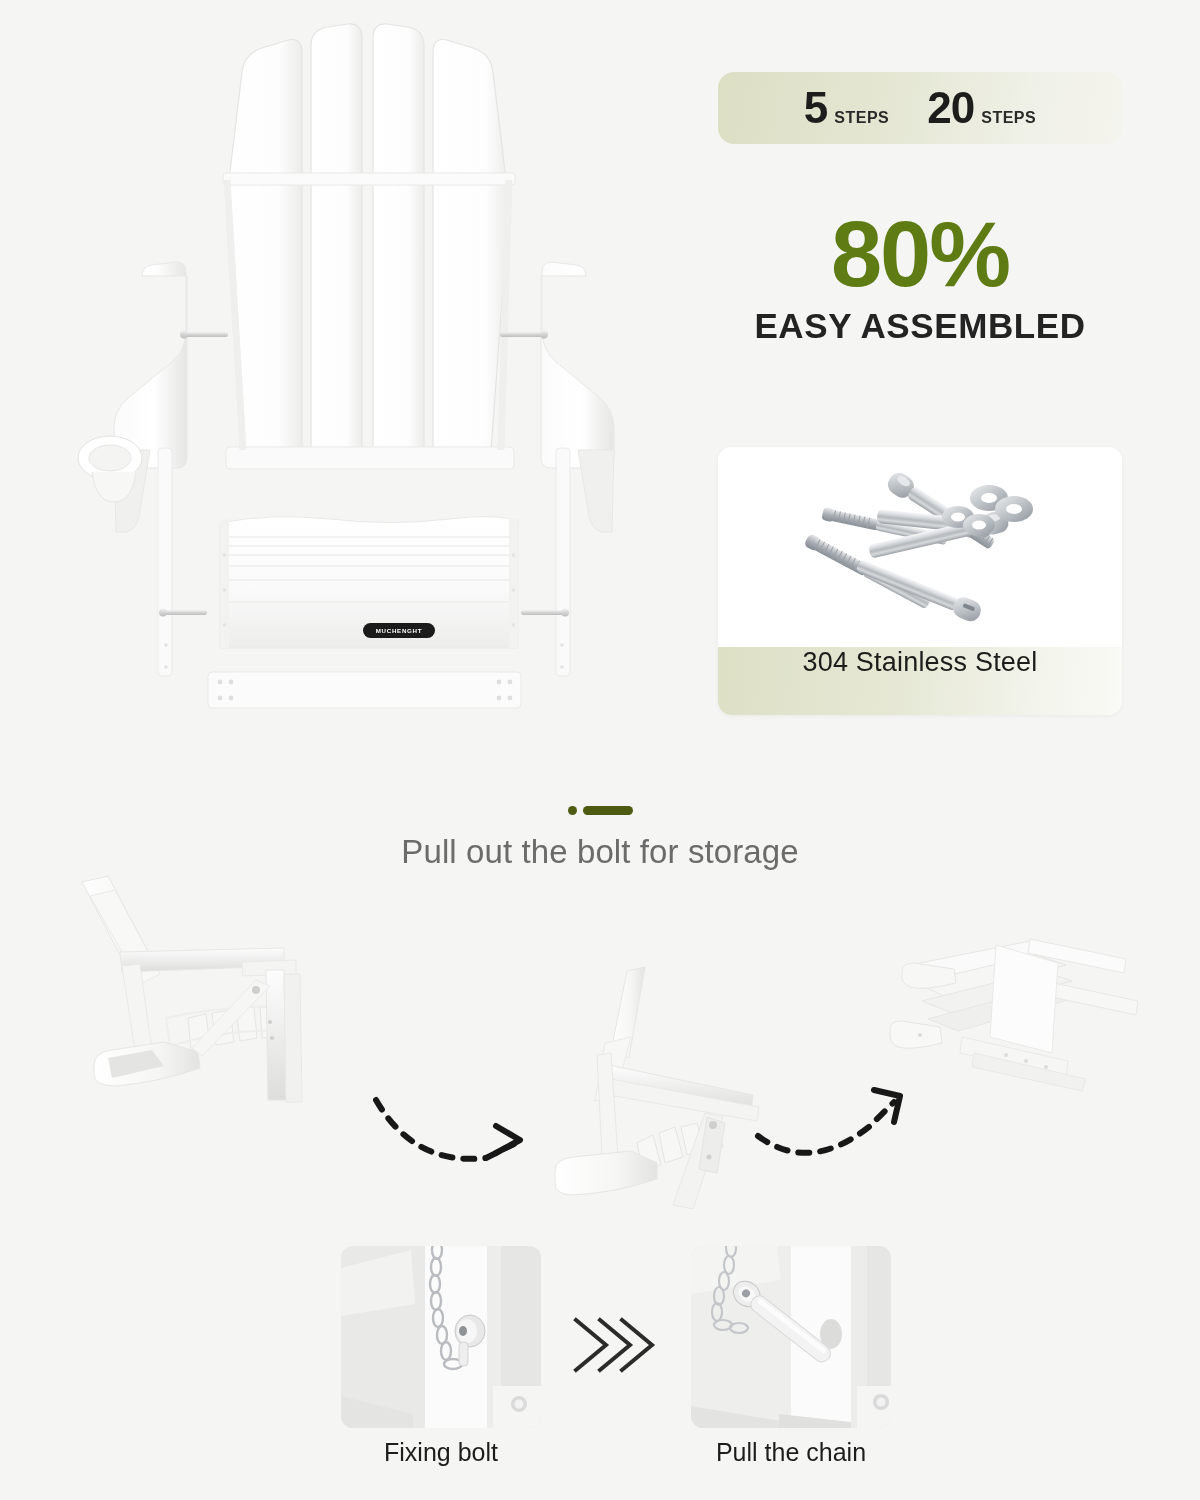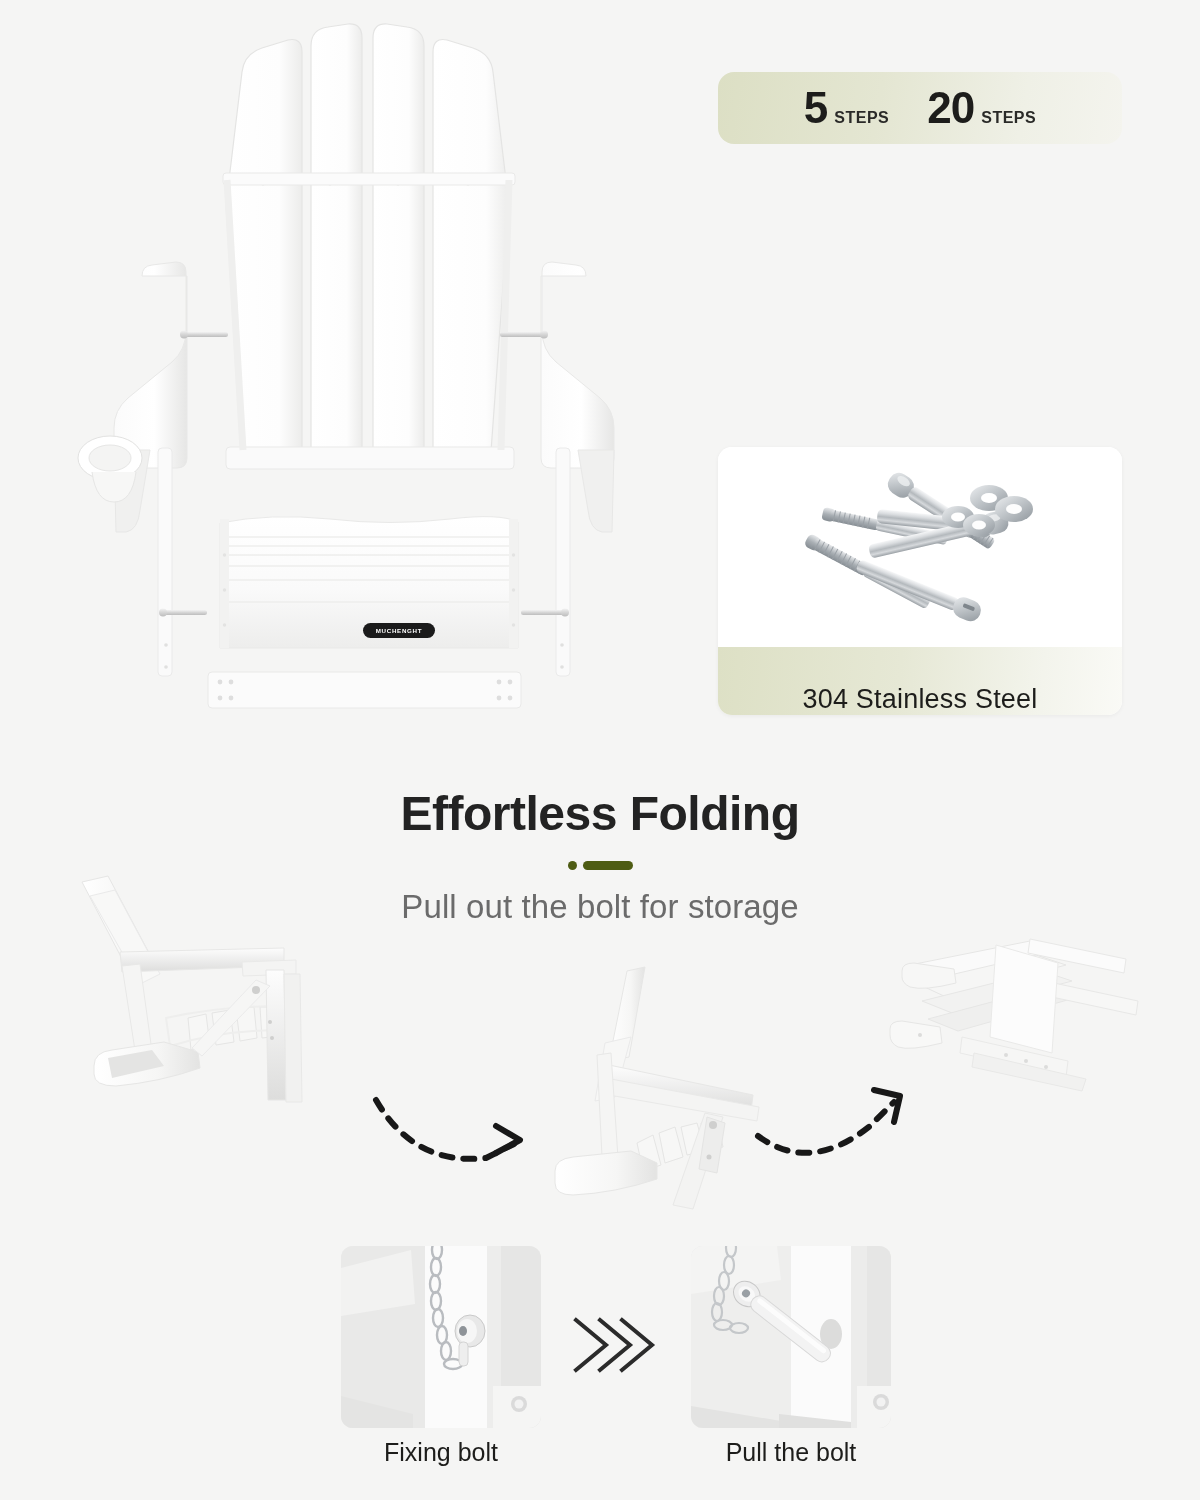--- a/index.html
+++ b/index.html
@@ -38,21 +38,21 @@
   .hw-card {
     position: absolute; left: 718px; top: 447px;
     width: 404px; height: 268px;
     border-radius: 14px; background: #ffffff; overflow: hidden;
     box-shadow: 0 1px 4px rgba(0,0,0,.05);
   }
   .hw-photo { position: absolute; inset: 0 0 68px 0; background: #fff; overflow: hidden; }
   .hw-caption {
     position: absolute; left: 0; right: 0; bottom: 0; height: 68px;
     background: linear-gradient(95deg, #dde0c5 0%, #e6e8d5 45%, #f3f4ec 80%, #fafaf6 100%);
-    display: flex; align-items: flex-end; justify-content: center;
+    display: flex; align-items: flex-start; justify-content: center;
   }
   .hw-caption span { font-size: 27px; color: #1d1d1b; font-weight: 400; letter-spacing: .2px; }
 
   
   .chair-exploded { position: absolute; left: 30px; top: 10px; width: 660px; height: 730px; }
 
   .brand-pill {
     position: absolute; left: 333px; top: 613px;
     width: 72px; height: 15px; border-radius: 8px; background: #1b1b1b;
     display: flex; align-items: center; justify-content: center;
@@ -227,20 +227,24 @@
     <div class="steps-grp">
       <span class="steps-num">5</span>
       <span class="steps-lbl">STEPS</span>
     </div>
     <div class="steps-grp">
       <span class="steps-num">20</span>
       <span class="steps-lbl">STEPS</span>
     </div>
   </div>
 
+  <div class="pct-block">
+    <div class="pct-num">80%</div>
+    <div class="pct-sub">EASY ASSEMBLED</div>
+  </div>
 
   <div class="hw-card">
     <div class="hw-photo">
       <svg width="404" height="200" viewBox="0 0 404 200">
         <defs>
           <linearGradient id="steelA" x1="0" y1="0" x2="0" y2="1">
             <stop offset="0%" stop-color="#f6f7f8"></stop>
               <stop offset="28%" stop-color="#d9dcdf"></stop>
             <stop offset="52%" stop-color="#b4b9bd"></stop>
               <stop offset="75%" stop-color="#d6d9dc"></stop>
@@ -337,21 +341,20 @@
           <ellipse cx="261" cy="78" rx="7" ry="4.5" fill="#fdfdfd"></ellipse>
         </g>
       </svg>
     </div>
     <div class="hw-caption">
       <span>304 Stainless Steel</span>
     </div>
   </div>
 
   <div class="sec-head">
-    <div class="sec-title">Effortless Folding</div>
     <div class="sec-divider">
       <span class="dot"></span>
       <span class="bar"></span>
     </div>
     <div class="sec-sub">Pull out the bolt for storage</div>
   </div>
 
   <div class="fold-row">
 
     <div class="fold-img fold-a">
@@ -542,21 +545,21 @@
           <ellipse cx="6" cy="8" rx="9" ry="7" fill="#f8f8f8"></ellipse>
           <ellipse cx="5" cy="8" rx="4" ry="4" fill="#9aa0a5"></ellipse>
           <rect x="14" y="0" width="96" height="17" rx="8" fill="#f3f3f3" stroke="#d8d8d8" stroke-width="1"></rect>
           <rect x="18" y="3" width="86" height="5" rx="2.5" fill="#fdfdfd" opacity=".9"></rect>
         </g>
         <path d="M88 168 L160 176 L160 182 L88 182 Z" fill="#e0e0df"></path>
       </svg>
     </div>
 
     <div class="detail-cap cap-left">Fixing bolt</div>
-    <div class="detail-cap cap-right">Pull the bolt</div>
+    <div class="detail-cap cap-right">Pull the chain</div>
   </div>
 
   <div class="chevrons">
     <svg width="110" height="90" viewBox="0 0 110 90">
       <g fill="none" stroke="#2b2b2b" stroke-width="4" stroke-linecap="square">
         <path d="M14 20 L44 45 L14 70"></path>
         <path d="M38 20 L68 45 L38 70"></path>
         <path d="M60 20 L90 45 L60 70"></path>
       </g>
     </svg>

